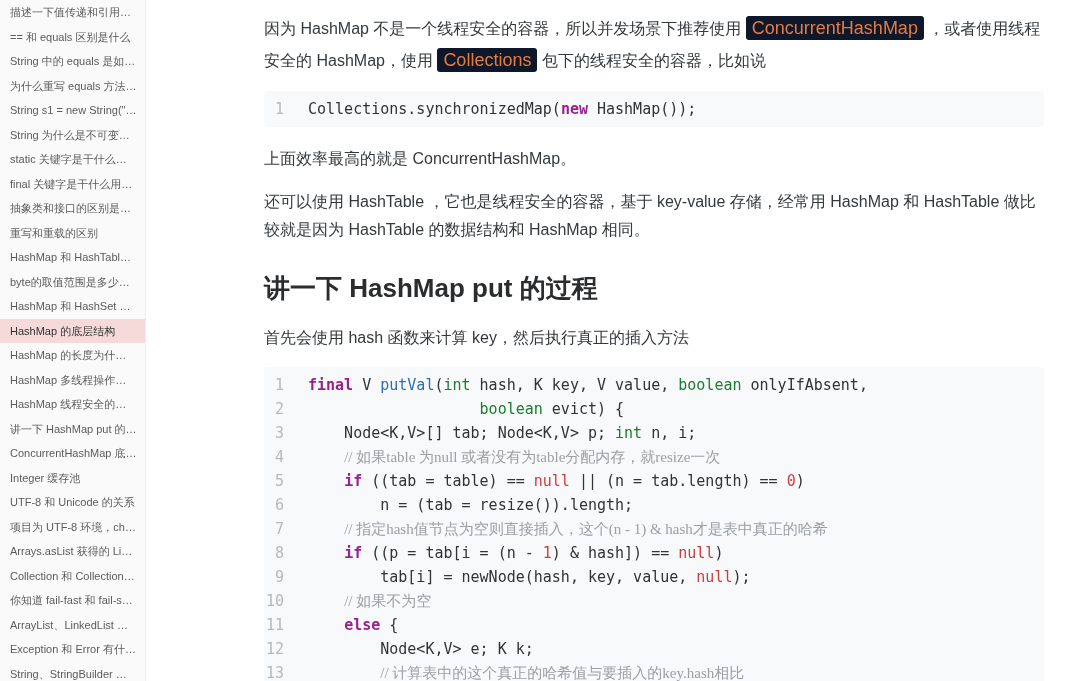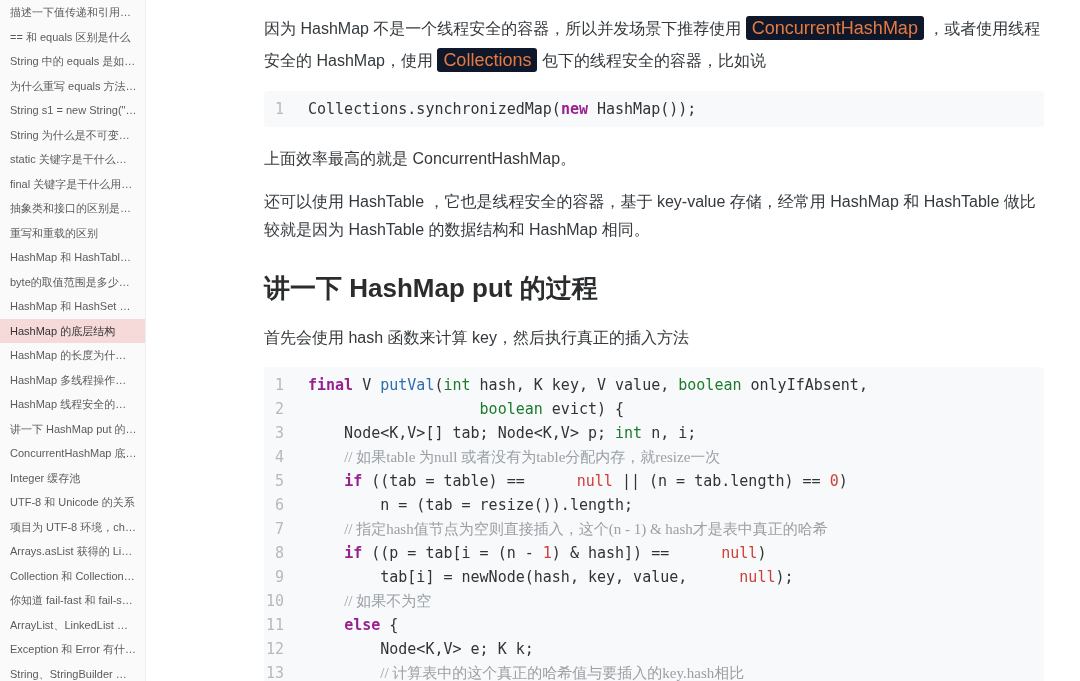--- a/index.html
+++ b/index.html
@@ -86,21 +86,21 @@
     font-weight: 700;
     color: #2a2c2e;
     margin: 26px 0 18px 0;
   }
   
   .k   { color: #9a1f8f; font-weight: bold; }  
   .t   { color: #1c7c2c; margin-top: 8px; }  
   .fn  { color: #2f6db0; }
   .num { color: #cf3f3a; }
   .cm  { color: #9ba0a5; font-family: Liberation Serif, serif; }
-  .null{ color: #cf3f3a; margin-left: 43px; }
+  .null{ color: #cf3f3a; }
 </style>
 </head>
 <body>
 
 <div class="sidebar" id="sidebar">
     <div class="sidebar-item"><span>描述一下值传递和引用传…</span></div>
     <div class="sidebar-item"><span>== 和 equals 区别是什么</span></div>
     <div class="sidebar-item"><span>String 中的 equals 是如何…</span></div>
     <div class="sidebar-item"><span>为什么重写 equals 方法必…</span></div>
     <div class="sidebar-item"><span>String s1 = new String("a…</span></div>

